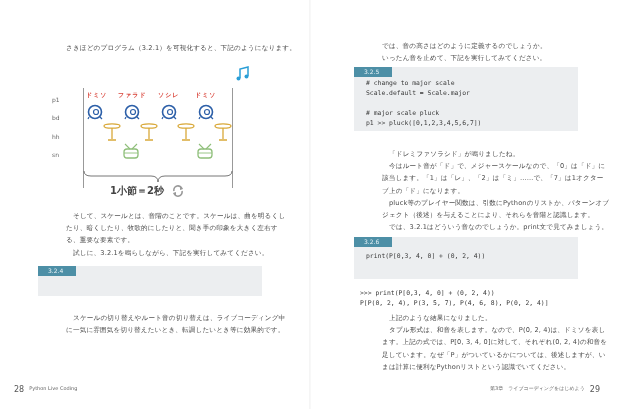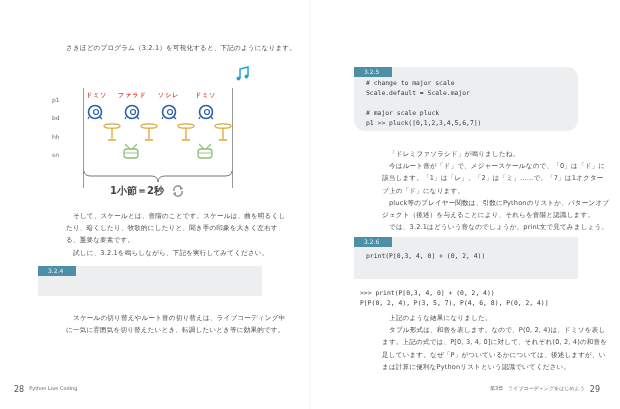--- a/index.html
+++ b/index.html
@@ -134,22 +134,26 @@
     <p>スケールの切り替えやルート音の切り替えは、ライブコーディング中に一気に雰囲気を切り替えたいとき、転調したいとき等に効果的です。</p>
   </div>
 
   <div class="folio" style="left:14px;">
     <span class="num">28</span>
     <span>Python Live Coding</span>
   </div>
 </div>
 
 <div class="page right">
+  <div class="para" style="left:44px; top:40px; width:230px;">
+    <p class="noindent">では、音の高さはどのように定義するのでしょうか。</p>
+    <p class="noindent">いったん音を止めて、下記を実行してみてください。</p>
+  </div>
 
-  <div class="code" style="left:44px; top:67px; width:224px; height:64px;border-radius:11px;">
+  <div class="code" style="left:44px; top:67px; width:224px; height:64px;">
     <span class="tag">3.2.5</span>
     <pre style="top:11px"># change to major scale
 Scale.default = Scale.major
 
 # major scale pluck
 p1 &gt;&gt; pluck([0,1,2,3,4,5,6,7])</pre>
   </div>
 
   <div class="para" style="left:44px; top:148px; width:228px;">
     <p>「ドレミファソラシド」が鳴りましたね。</p>

